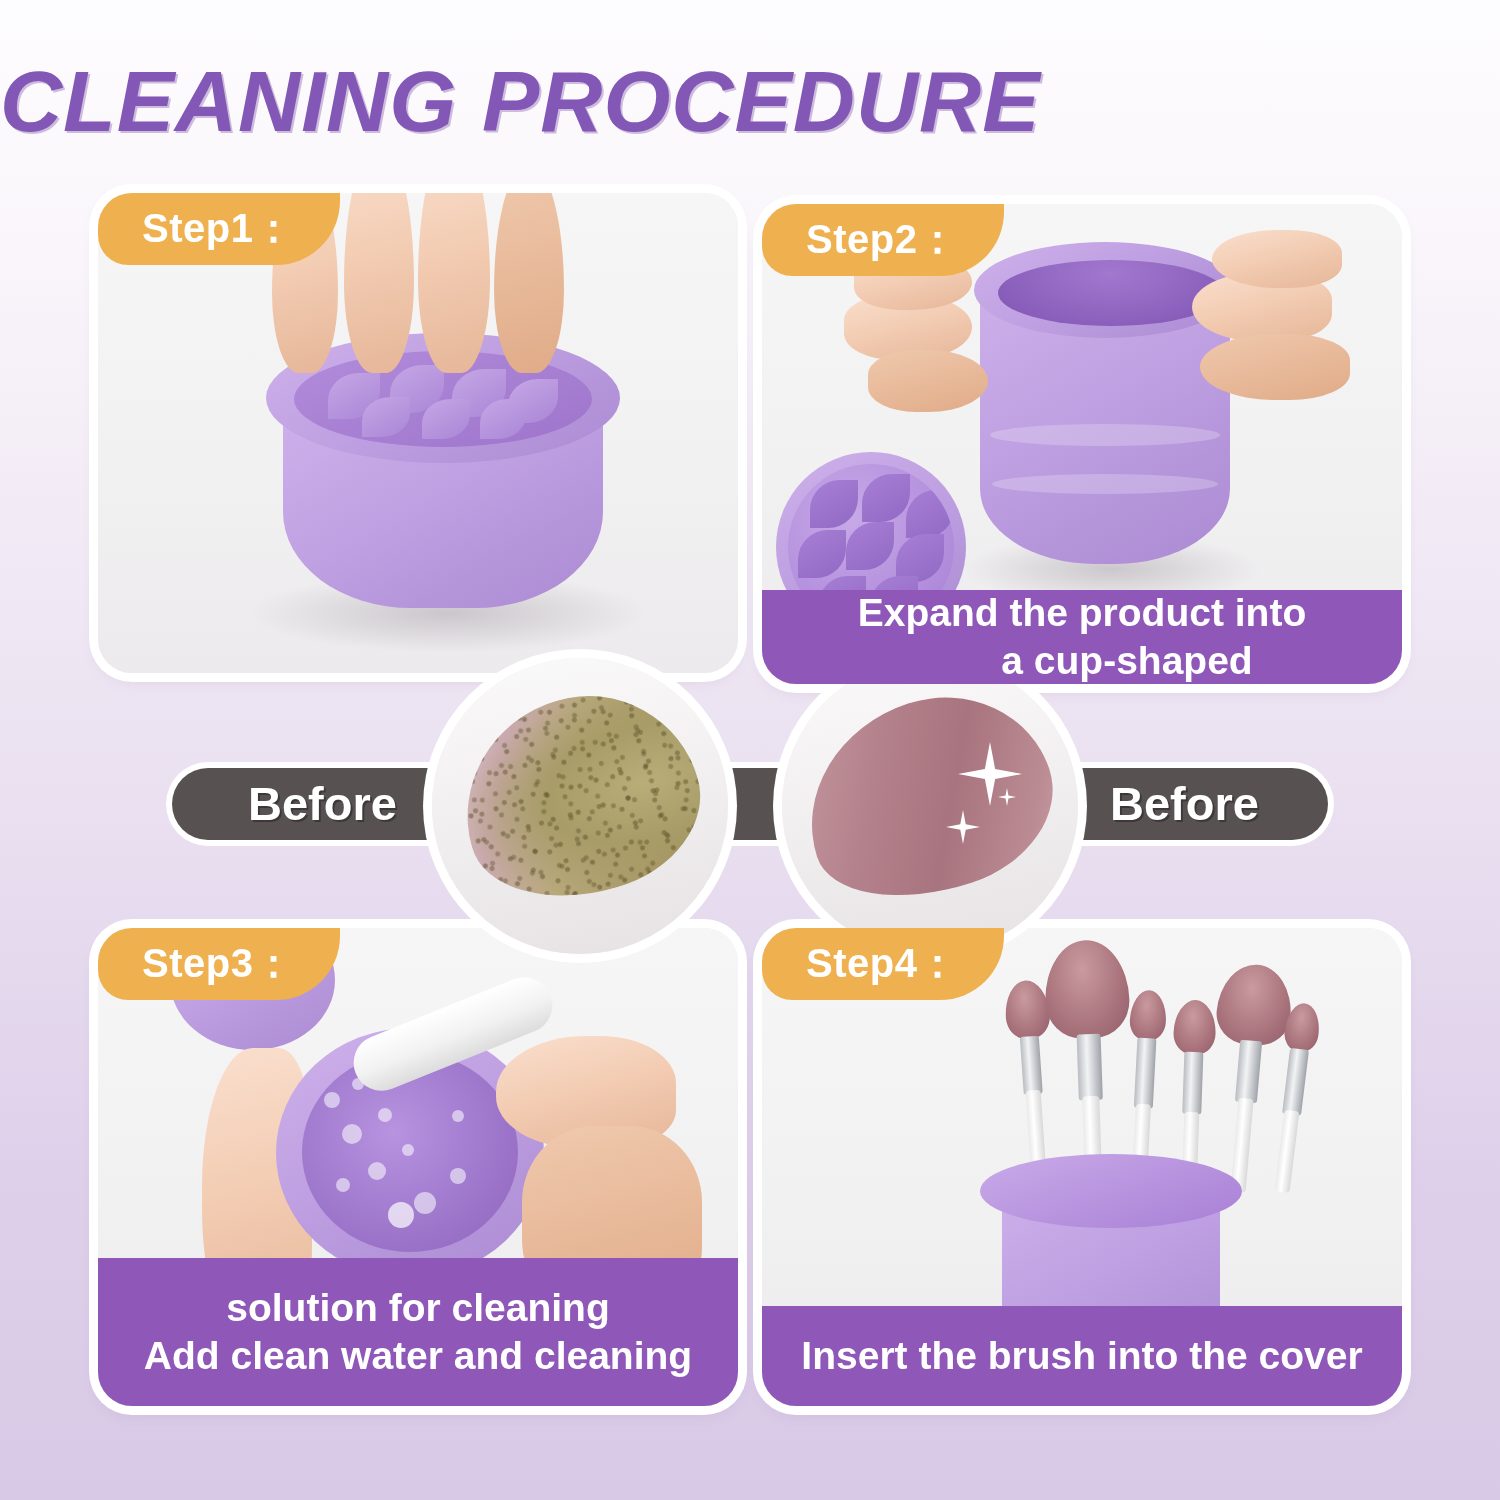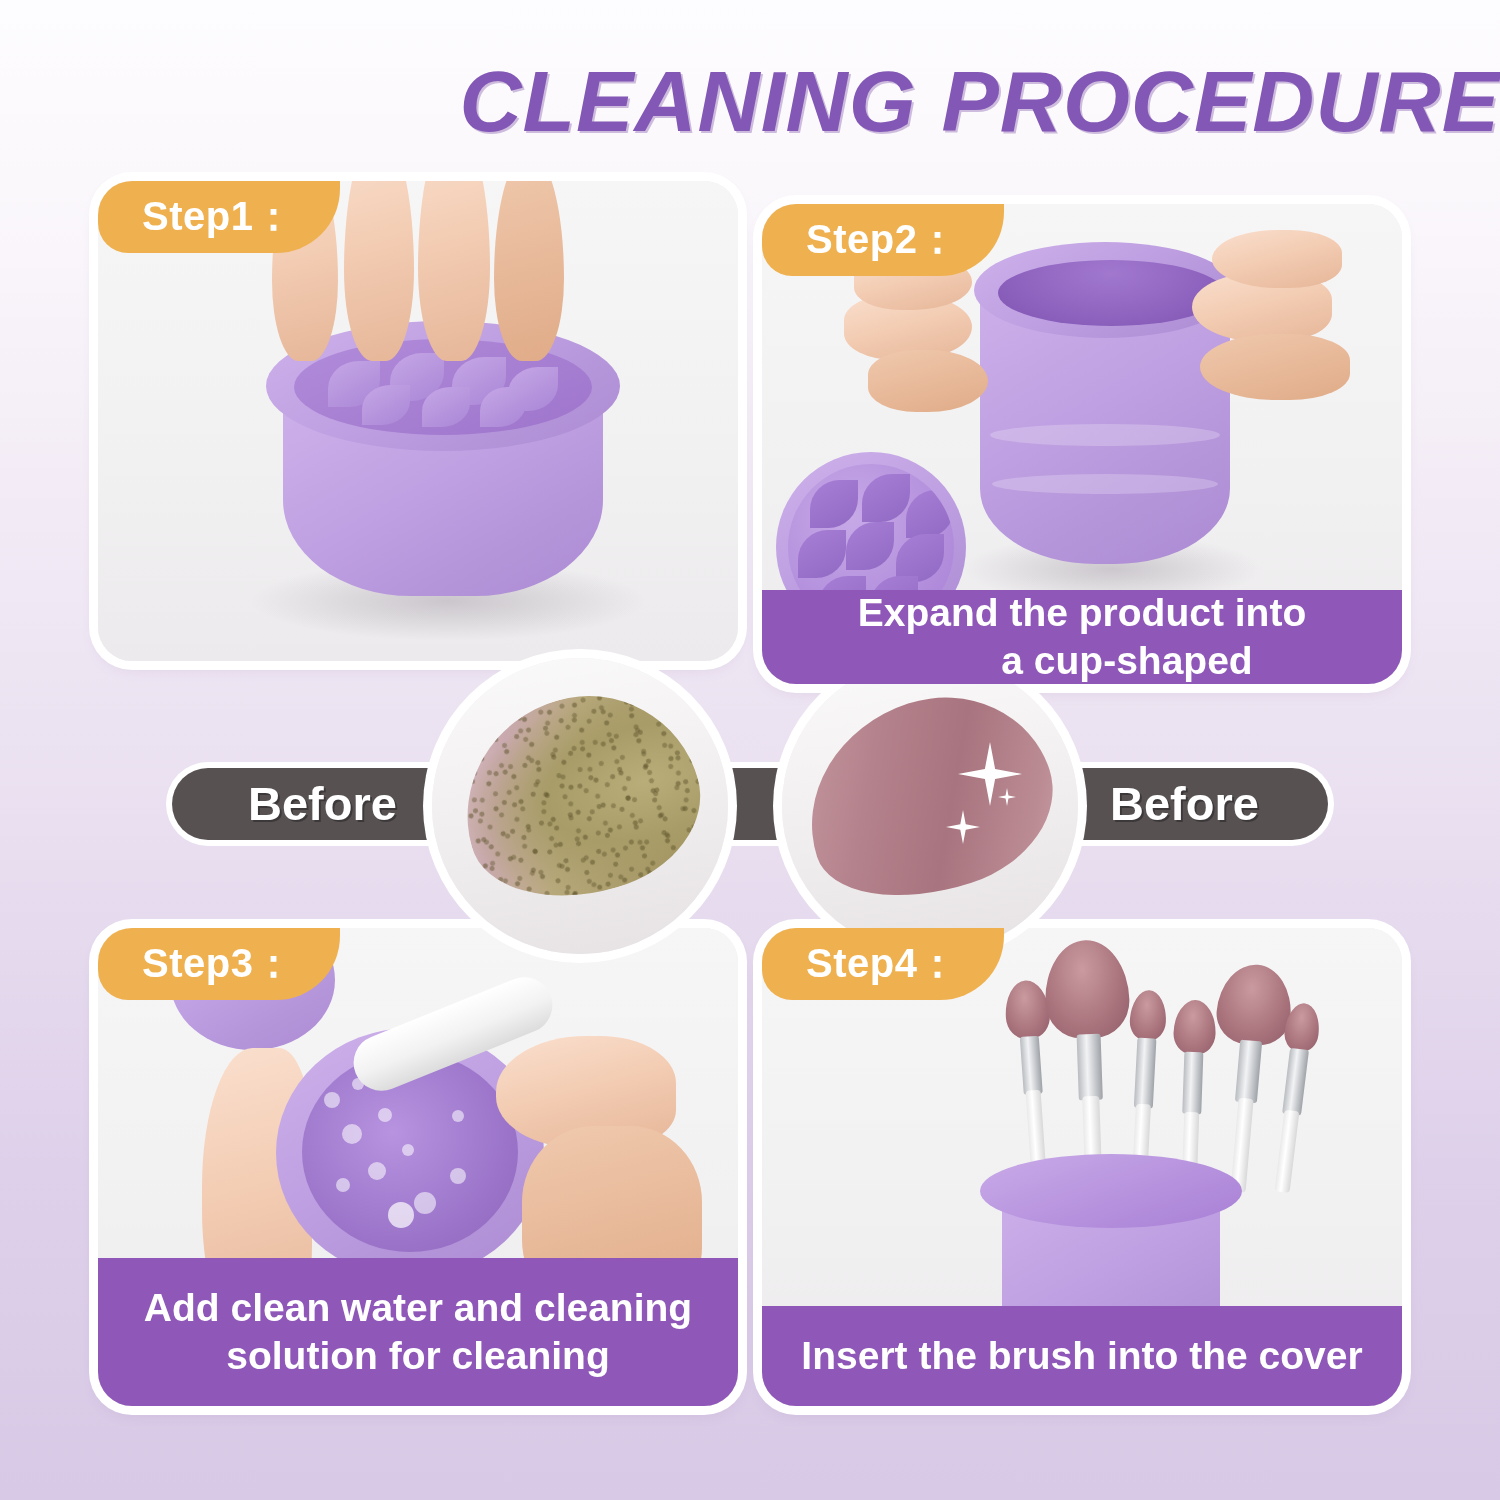--- a/index.html
+++ b/index.html
@@ -5,33 +5,33 @@
   html,body{margin:0;padding:0;}
   body{
     width:1500px;height:1500px;overflow:hidden;
     font-family:"Liberation Sans","DejaVu Sans",sans-serif;
     background:linear-gradient(180deg,#fdfcfe 0%,#fbf8fc 12%,#f3ecf6 32%,#e9dff0 55%,#ded0ea 78%,#d8c9e6 100%);
   }
   .page{position:relative;width:1500px;height:1500px;}
 
   
   .title{
-    position:absolute;top:52px;left:0;width:1500px;text-align:right;
+    position:absolute;top:52px;left:0;width:1500px;text-align:left;
     font-size:86px;font-weight:bold;font-style:italic;letter-spacing:1px;
     color:#8257b5;
     text-shadow:2px 2px 0 rgba(118,72,160,.35);
     white-space:nowrap;
   }
 
   
   .card{
     position:absolute;background:#f2f1f3;border-radius:34px;overflow:hidden;
     box-shadow:0 0 0 9px #ffffff, 0 6px 16px rgba(120,90,150,.18);
   }
-  #card1{left:98px;top:181px;width:640px;height:480px;}
+  #card1{left:98px;top:193px;width:640px;height:480px;}
   #card2{left:762px;top:204px;width:640px;height:480px;}
   #card3{left:98px;top:928px;width:640px;height:478px;}
   #card4{left:762px;top:928px;width:640px;height:478px;}
 
   .photo{position:absolute;inset:0;overflow:hidden;background:#f4f3f5;}
 
   
   .badge{
     position:absolute;left:0;top:0;
     background:#efb14f;color:#ffffff;
@@ -308,22 +308,22 @@
       <div style="position:absolute;left:398px;top:108px;">
         <div class="finger skin" style="position:absolute;left:0;top:0;width:180px;height:112px;border-radius:50% 42% 34% 46%;"></div>
         <div class="finger skin-d" style="position:absolute;left:26px;top:90px;width:180px;height:190px;border-radius:40% 40% 36% 40%;"></div>
       </div>
     </div>
 
     <div class="badge">Step3：</div>
 
     <div class="caption cap3">
       <div>
+        <span class="ln">solution for cleaning</span>
         <span class="ln">Add clean water and cleaning</span>
-        <span class="ln">solution for cleaning</span>
       </div>
     </div>
   </div>
 
   <div class="card" id="card4">
     <div class="photo">
       <div class="bg-table"></div>
 
       <div class="brush" style="left:248px;top:52px;width:60px;height:210px;transform:rotate(-4deg);">
         <div class="bristle" style="top:0;width:44px;height:58px;"></div>

